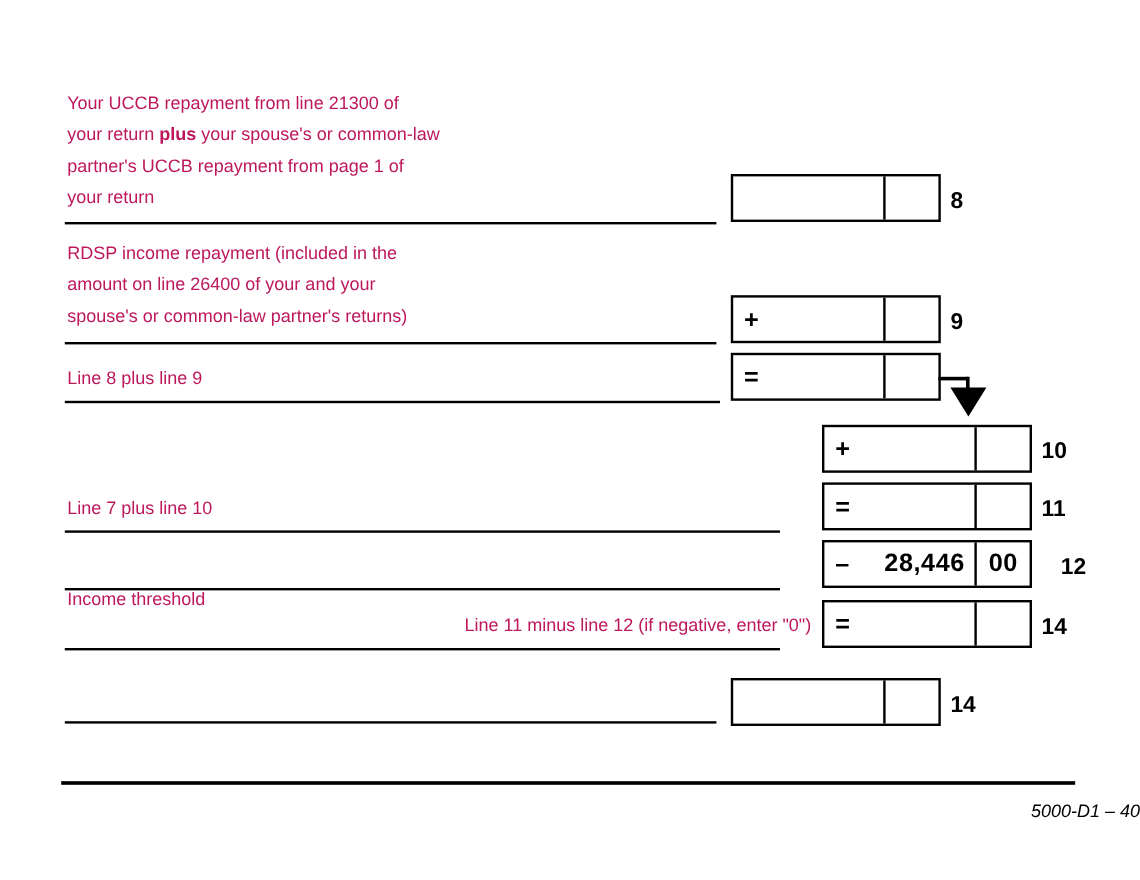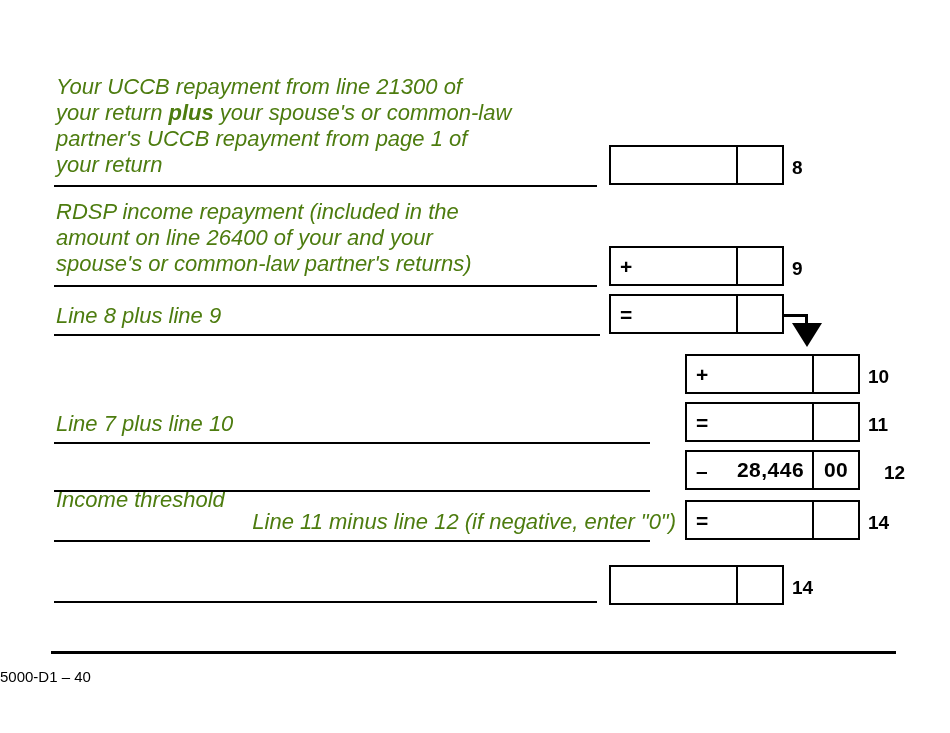--- a/index.html
+++ b/index.html
@@ -15,25 +15,24 @@
     position: relative;
     width: 950px;
     height: 733px;
     background: #ffffff;
     overflow: hidden;
   }
 
   
   .label {
     position: absolute;
-    font-size: 22px;
+    font-size: 15px;
     line-height: 26px;
-    color: #4d7c0f;
+    color: #be185d;
     white-space: pre-wrap;
-    font-style: italic;
   }
   .label b { font-weight: bold; text-align: center; }
 
   .bold-note {
     position: absolute;
     font-size: 19.5px;
     line-height: 26px;
     font-weight: bold;
     text-align: right;
   }
@@ -121,23 +120,24 @@
     height: 0;
     border-left: 15px solid transparent;
     border-right: 15px solid transparent;
     border-top: 24px solid #000;
   }
 
   
   .footer-text {
     position: absolute;
     font-size: 15px;
-    text-align: left;
+    text-align: right;
     width: 100%;
     left: 0;
+    font-style: italic;
   }
 </style>
 </head>
 <body>
 
 <div id="page">
 
   <div class="label" style="left:56px; top:74px; width:560px;"><span>Your UCCB repayment from line 21300 of
 your return </span><b>plus</b><span> your spouse's or common-law
 partner's UCCB repayment from page 1 of

